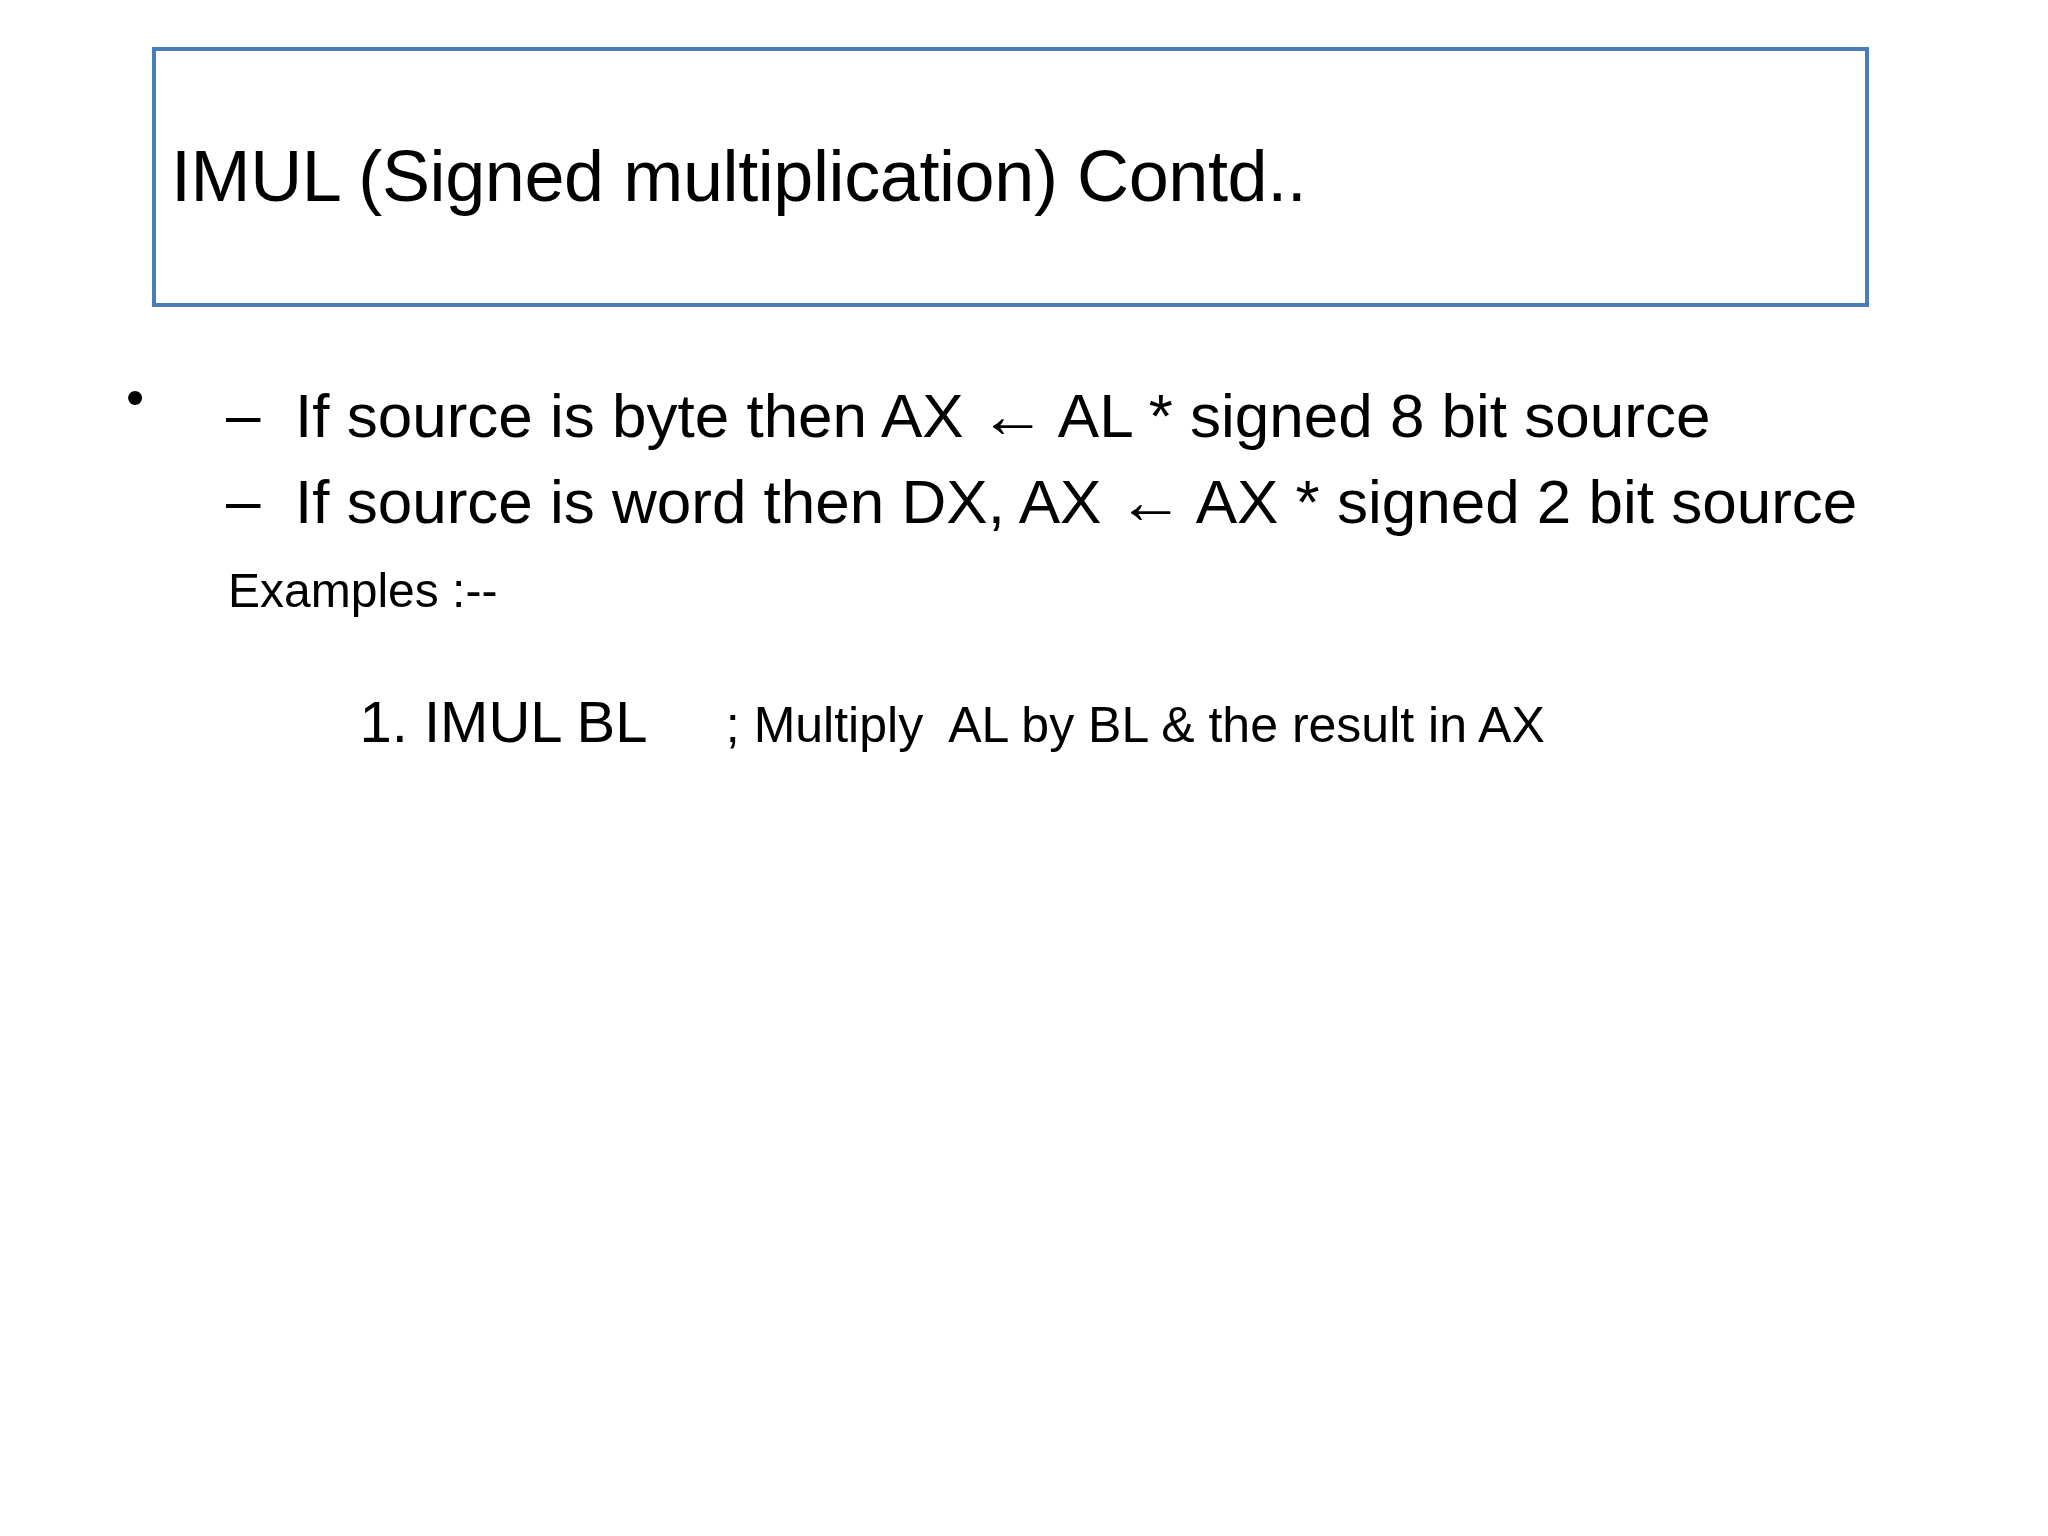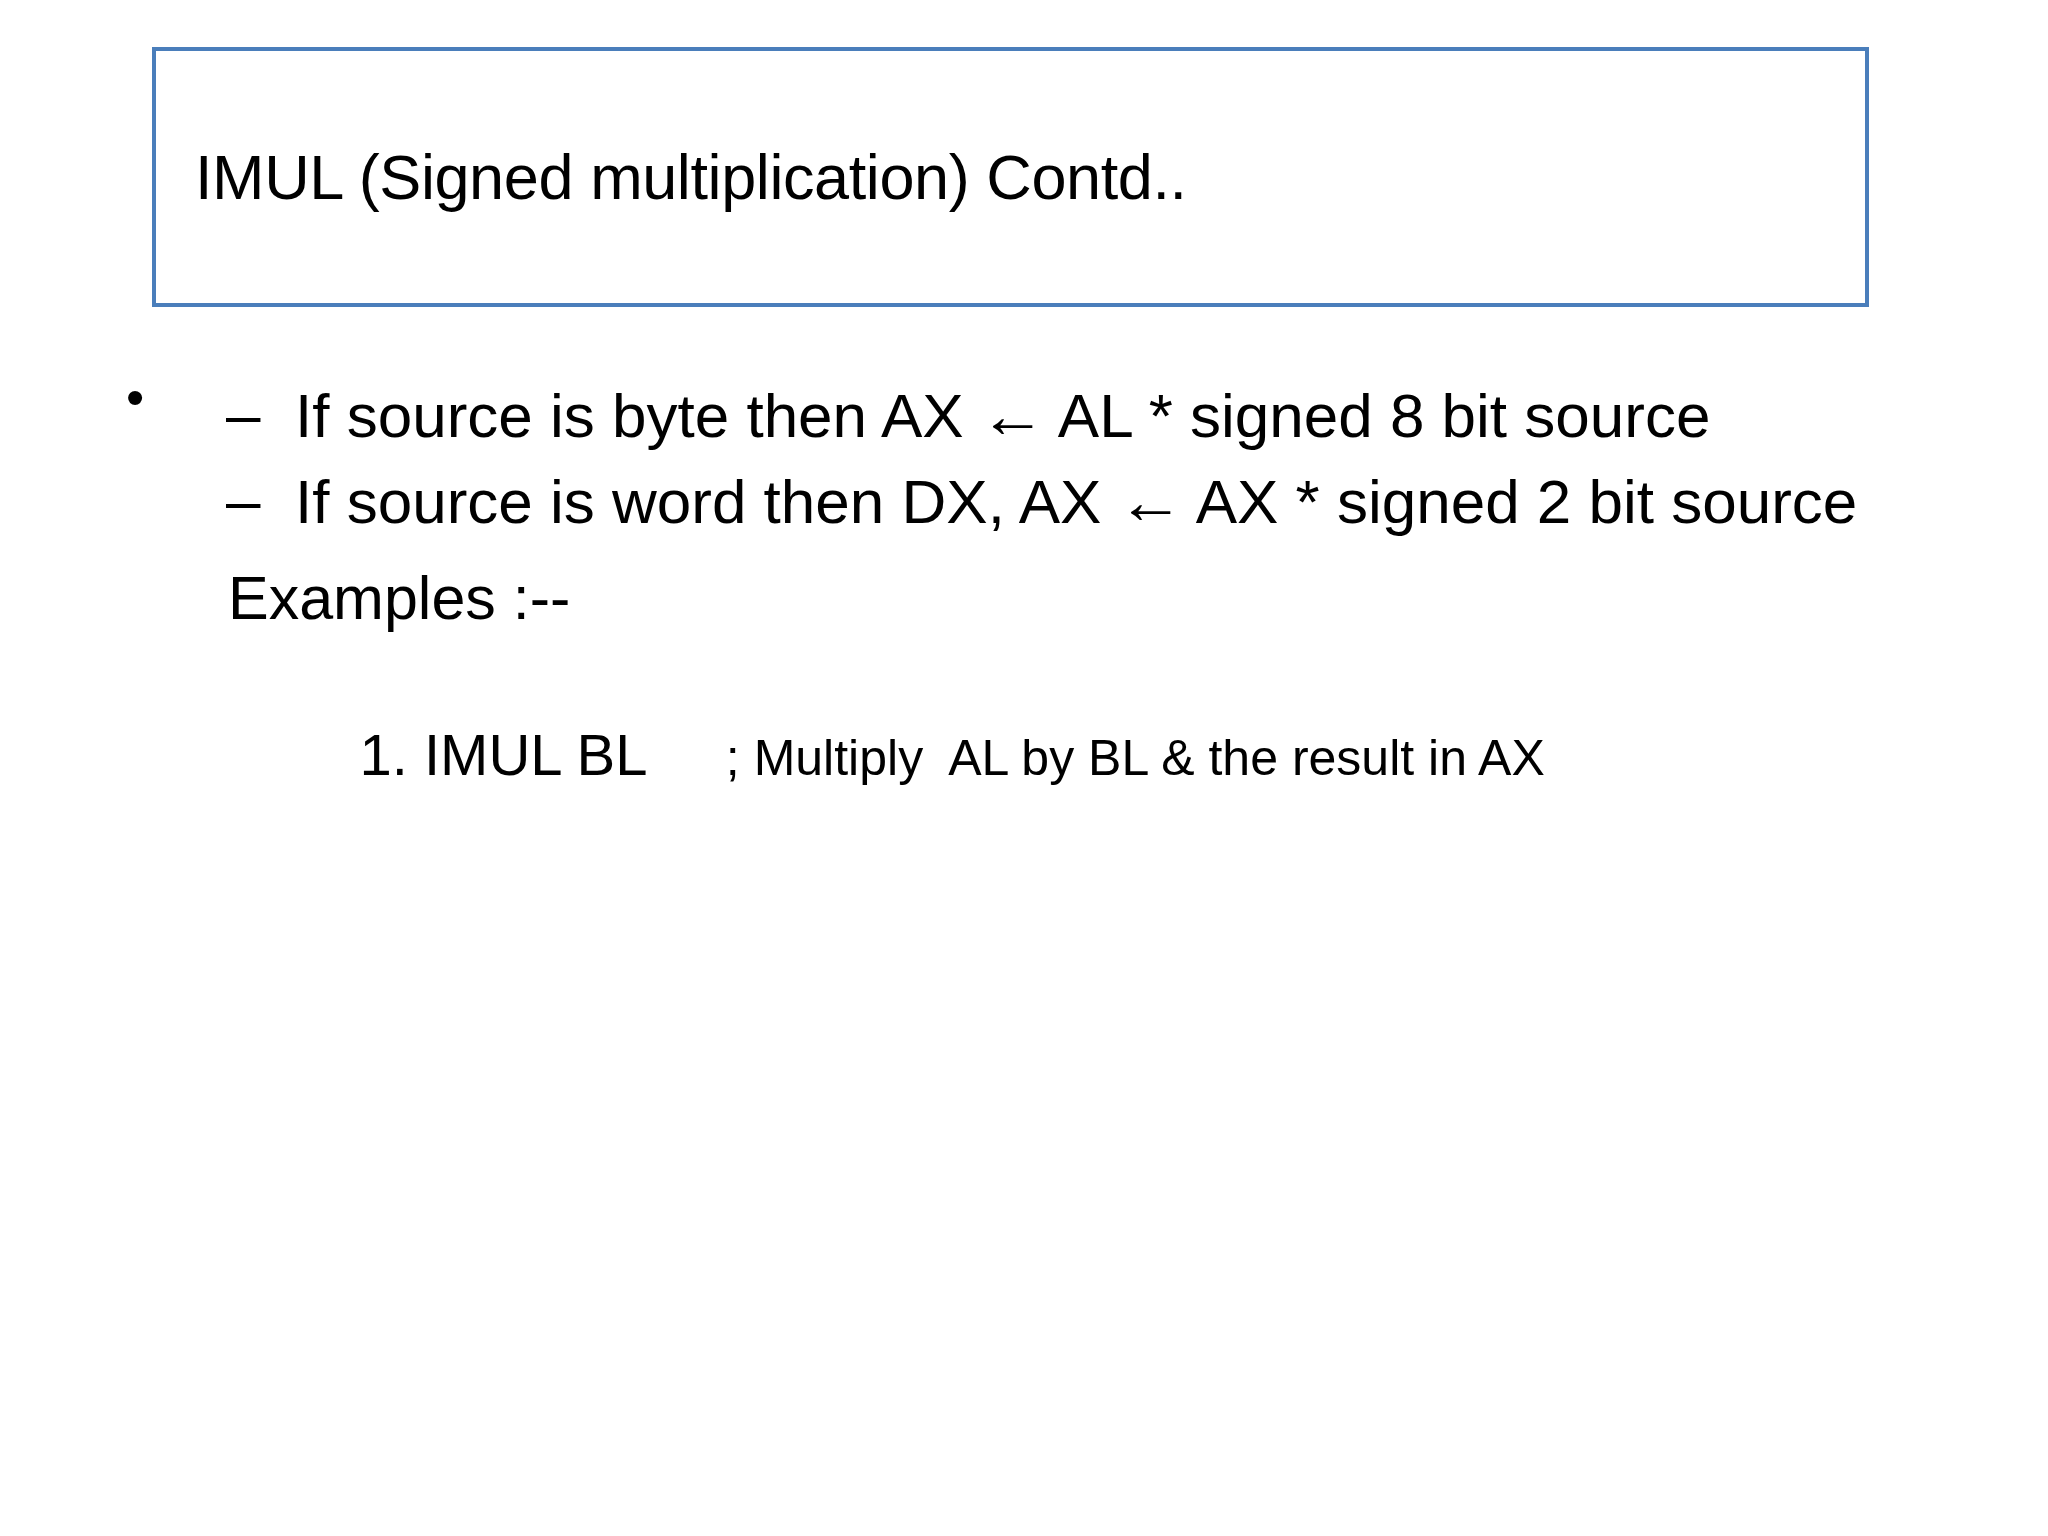--- a/index.html
+++ b/index.html
@@ -23,28 +23,27 @@
     top: 47px;
     width: 1717px;
     height: 260px;
     border: 4px solid #4A7EBB;
     box-sizing: border-box;
     background: #FFFFFF;
     display: flex;
     align-items: center;
   }
   #title-text {
-    font-size: 63px;
+    font-size: 72px;
     line-height: 1.05;
     font-weight: 400;
     letter-spacing: -0.4px;
     color: #000000;
     padding-left: 15px;
     white-space: nowrap;
-    margin-left: 24px;
   }
 
   
   #body-content {
     position: absolute;
     left: 0;
     top: 360px;
     width: 2048px;
   }
 
@@ -74,24 +73,23 @@
   .lvl2 .dash {
     position: absolute;
     left: 226px;
     top: 0;
     font-size: 62px;
     line-height: 1.20;
   }
 
   .plain-lvl2 {
     padding-left: 228px;
-    font-size: 61px;
+    font-size: 48px;
     line-height: 1.20;
     margin-top: 22px;
-    margin-bottom: 18px;
   }
 
   .lvl3 {
     position: relative;
     padding-left: 295px;
     font-size: 58px;
     line-height: 1.18;
     margin-bottom: 20px;
     white-space: pre;
   }

